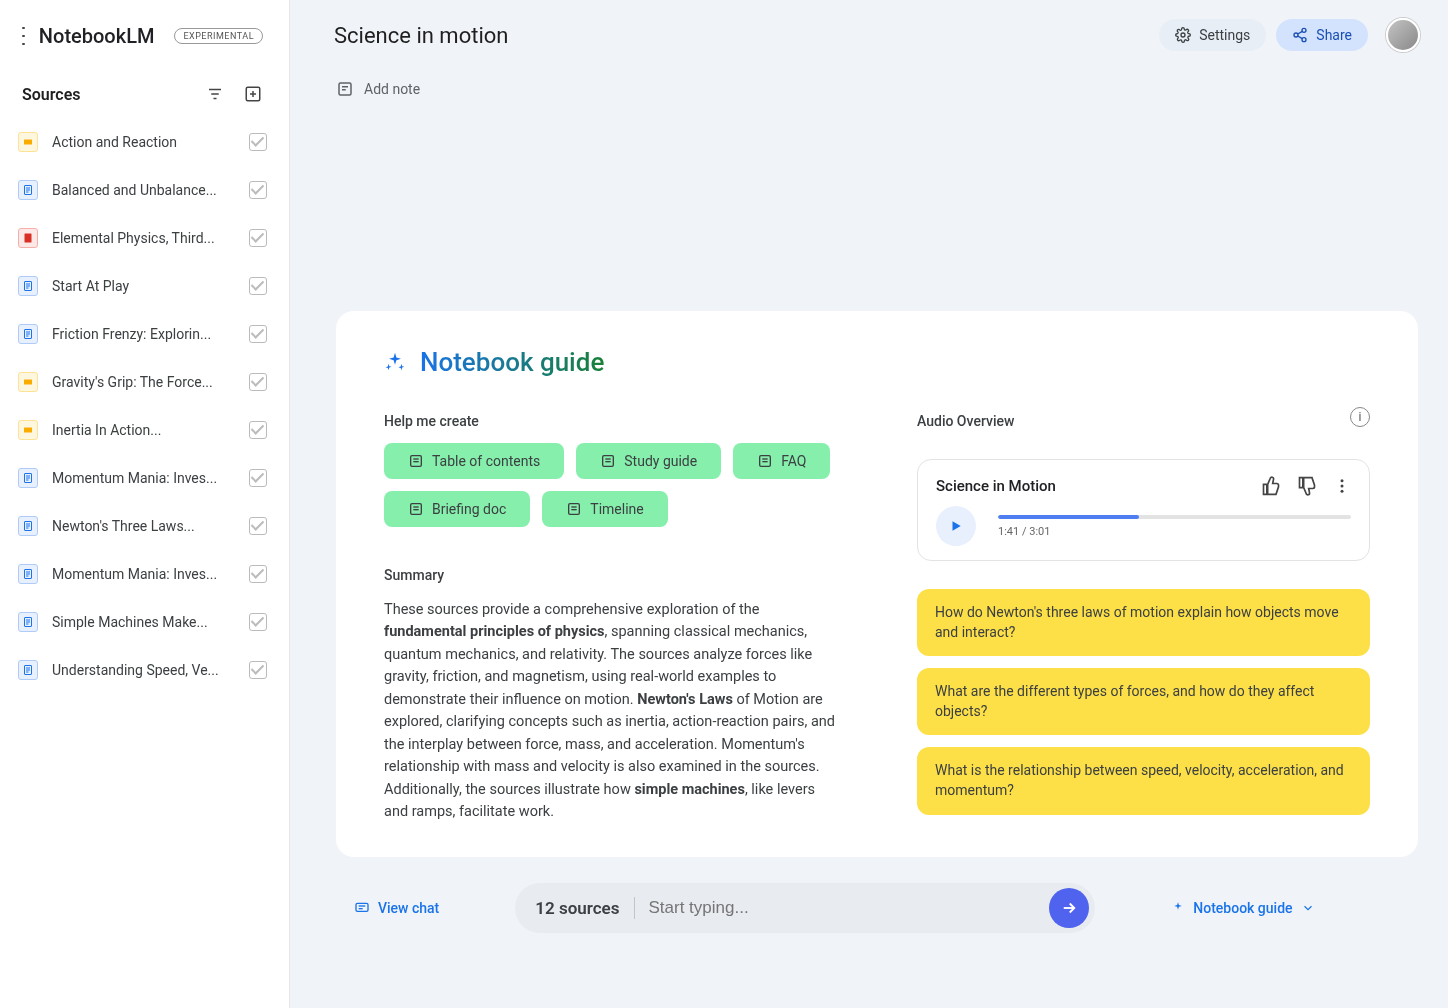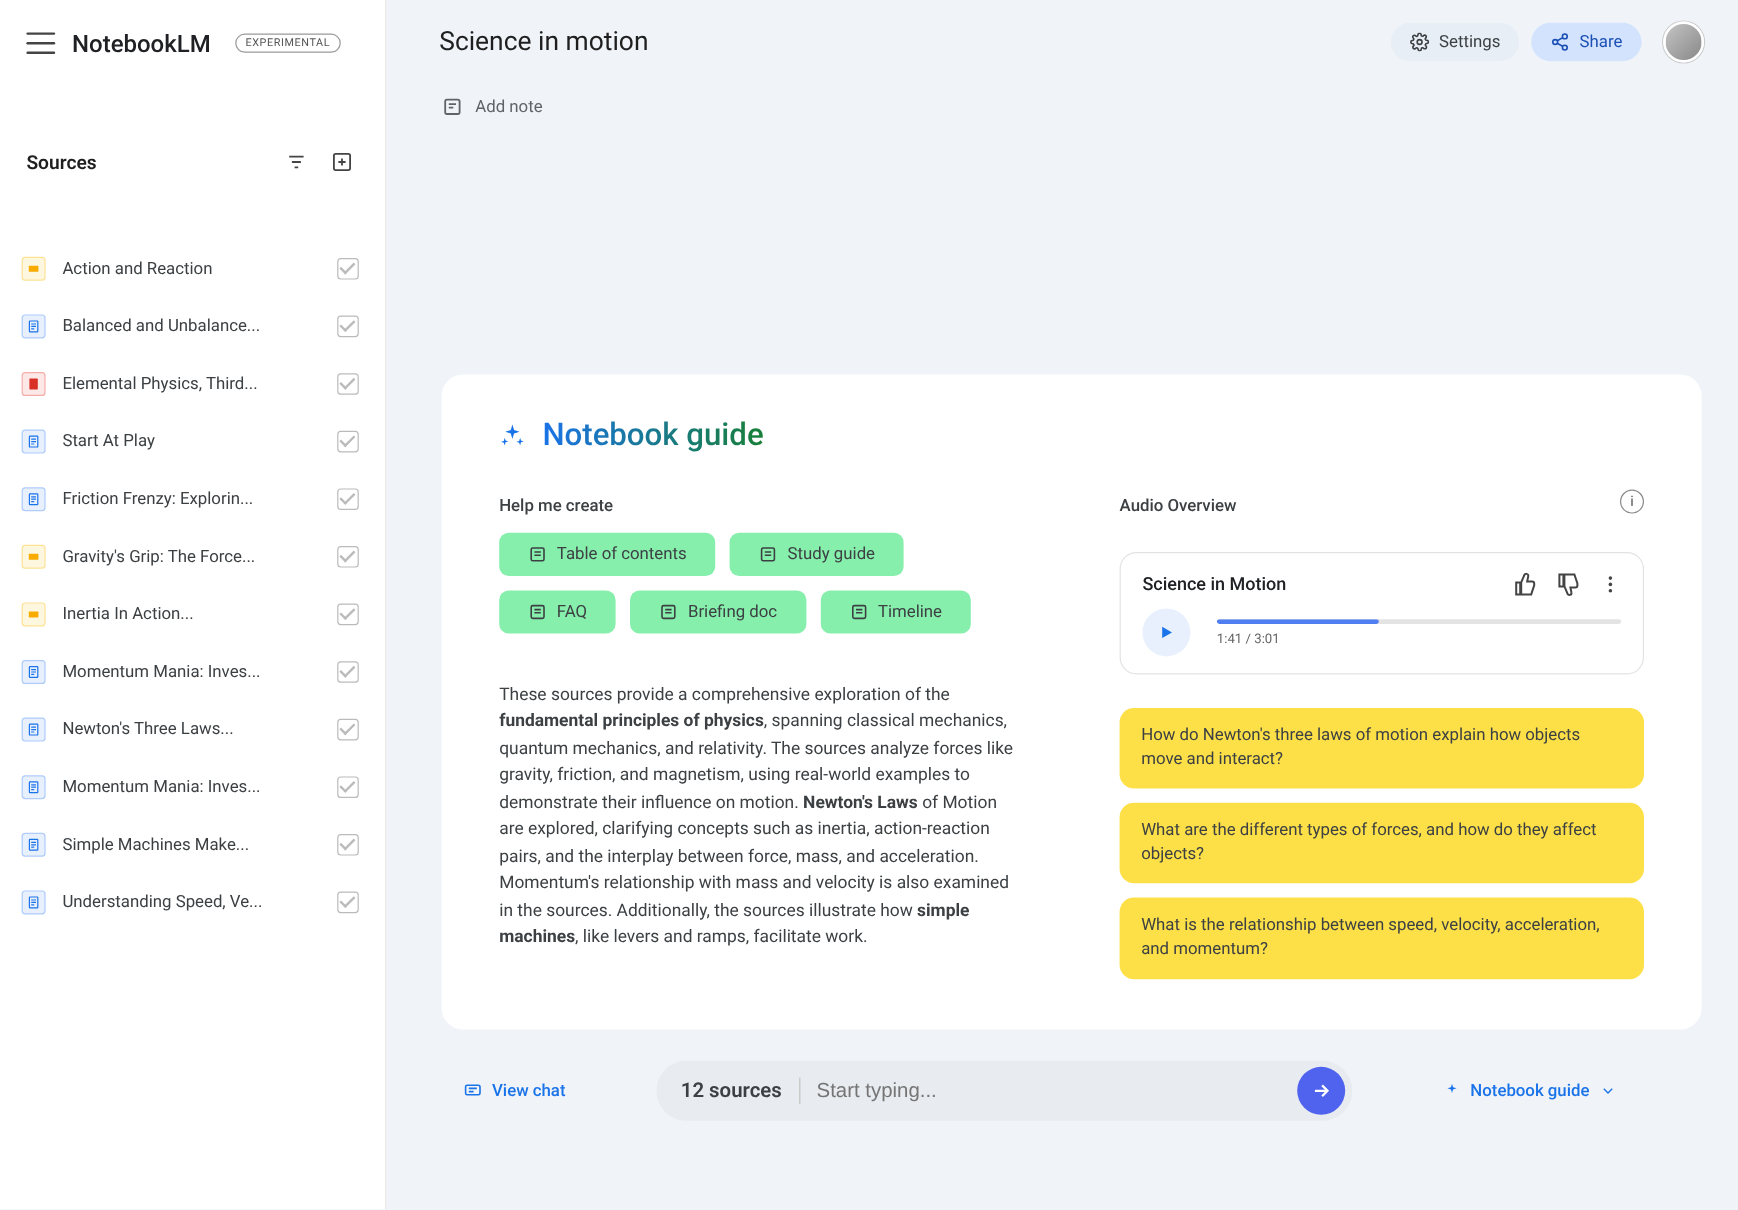--- a/index.html
+++ b/index.html
@@ -1,20 +1,20 @@
 <!DOCTYPE html>
 <html><head>
 <meta charset="utf-8">
 <style>
   * { box-sizing: border-box; margin: 0; padding: 0; }
   body { font-family: 'Google Sans', 'Roboto', Arial, sans-serif; background: #f0f4f9; color: #1f1f1f; width: 1448px; height: 1008px; overflow: hidden; font-size: 14px; }
   .app { display: flex; height: 100%; }
 
   
-  .sidebar { width: 322px; background: #ffffff; border-right: 1px solid #e5e5e5; padding: 24px 16px 24px 12px; display:flex; flex-direction:column;gap:41px;}
+  .sidebar { width: 290px; background: #ffffff; border-right: 1px solid #e5e5e5; padding: 24px 16px 24px 12px; display:flex; flex-direction:column;}
   .brand-row { display: flex; align-items: center; gap: 14px; padding: 0 10px 24px 10px; }
   .hamburger { width: 24px; height: 18px; display:flex; flex-direction:column; justify-content:space-between; cursor:pointer;}
   .hamburger span { height:2px; background:#444; border-radius:2px; width:100%; }
   .brand { font-size: 20px; font-weight: 500; color: #202124; }
   .badge { border:1px solid #999; border-radius:10px; padding:2px 8px; font-size:9px; letter-spacing:0.5px; color:#555; margin-left:6px; }
   .sources-hdr { display:flex; align-items:center; justify-content:space-between; padding: 12px 10px 6px 10px;}
   .sources-hdr h3 { font-size:16px; font-weight:600; }
   .hdr-icons { display:flex; gap:18px; }
   .icon-btn { width:20px; height:20px; display:flex; align-items:center; justify-content:center; cursor:pointer; color:#444;}
   .src-list { margin-top: 8px; }
@@ -347,20 +347,21 @@
                     <rect x="4" y="4" width="16" height="16" rx="2"></rect>
                     <line x1="8" y1="9" x2="16" y2="9"></line>
                     <line x1="8" y1="13" x2="16" y2="13"></line>
                   </svg>
                 </span>
                 <span>Timeline</span>
               </div>
             </div>
 
           <div class="summary">
+            <h4>Summary</h4>
             <p>
               <span>These sources provide a comprehensive exploration of the </span><b>fundamental principles of physics</b><span>, spanning classical mechanics, quantum mechanics, and relativity. The sources analyze forces like gravity, friction, and magnetism, using real-world examples to demonstrate their influence on motion. </span><b>Newton's Laws</b><span> of Motion are explored, clarifying concepts such as inertia, action-reaction pairs, and the interplay between force, mass, and acceleration. Momentum's relationship with mass and velocity is also examined in the sources. Additionally, the sources illustrate how </span><b>simple machines</b><span>, like levers and ramps, facilitate work.</span>
             </p>
           </div>
         </div>
 
         <div class="colR">
           <div class="audio-row">
             <div class="sect-label">Audio Overview</div>
             <div class="infoicon">i</div>

